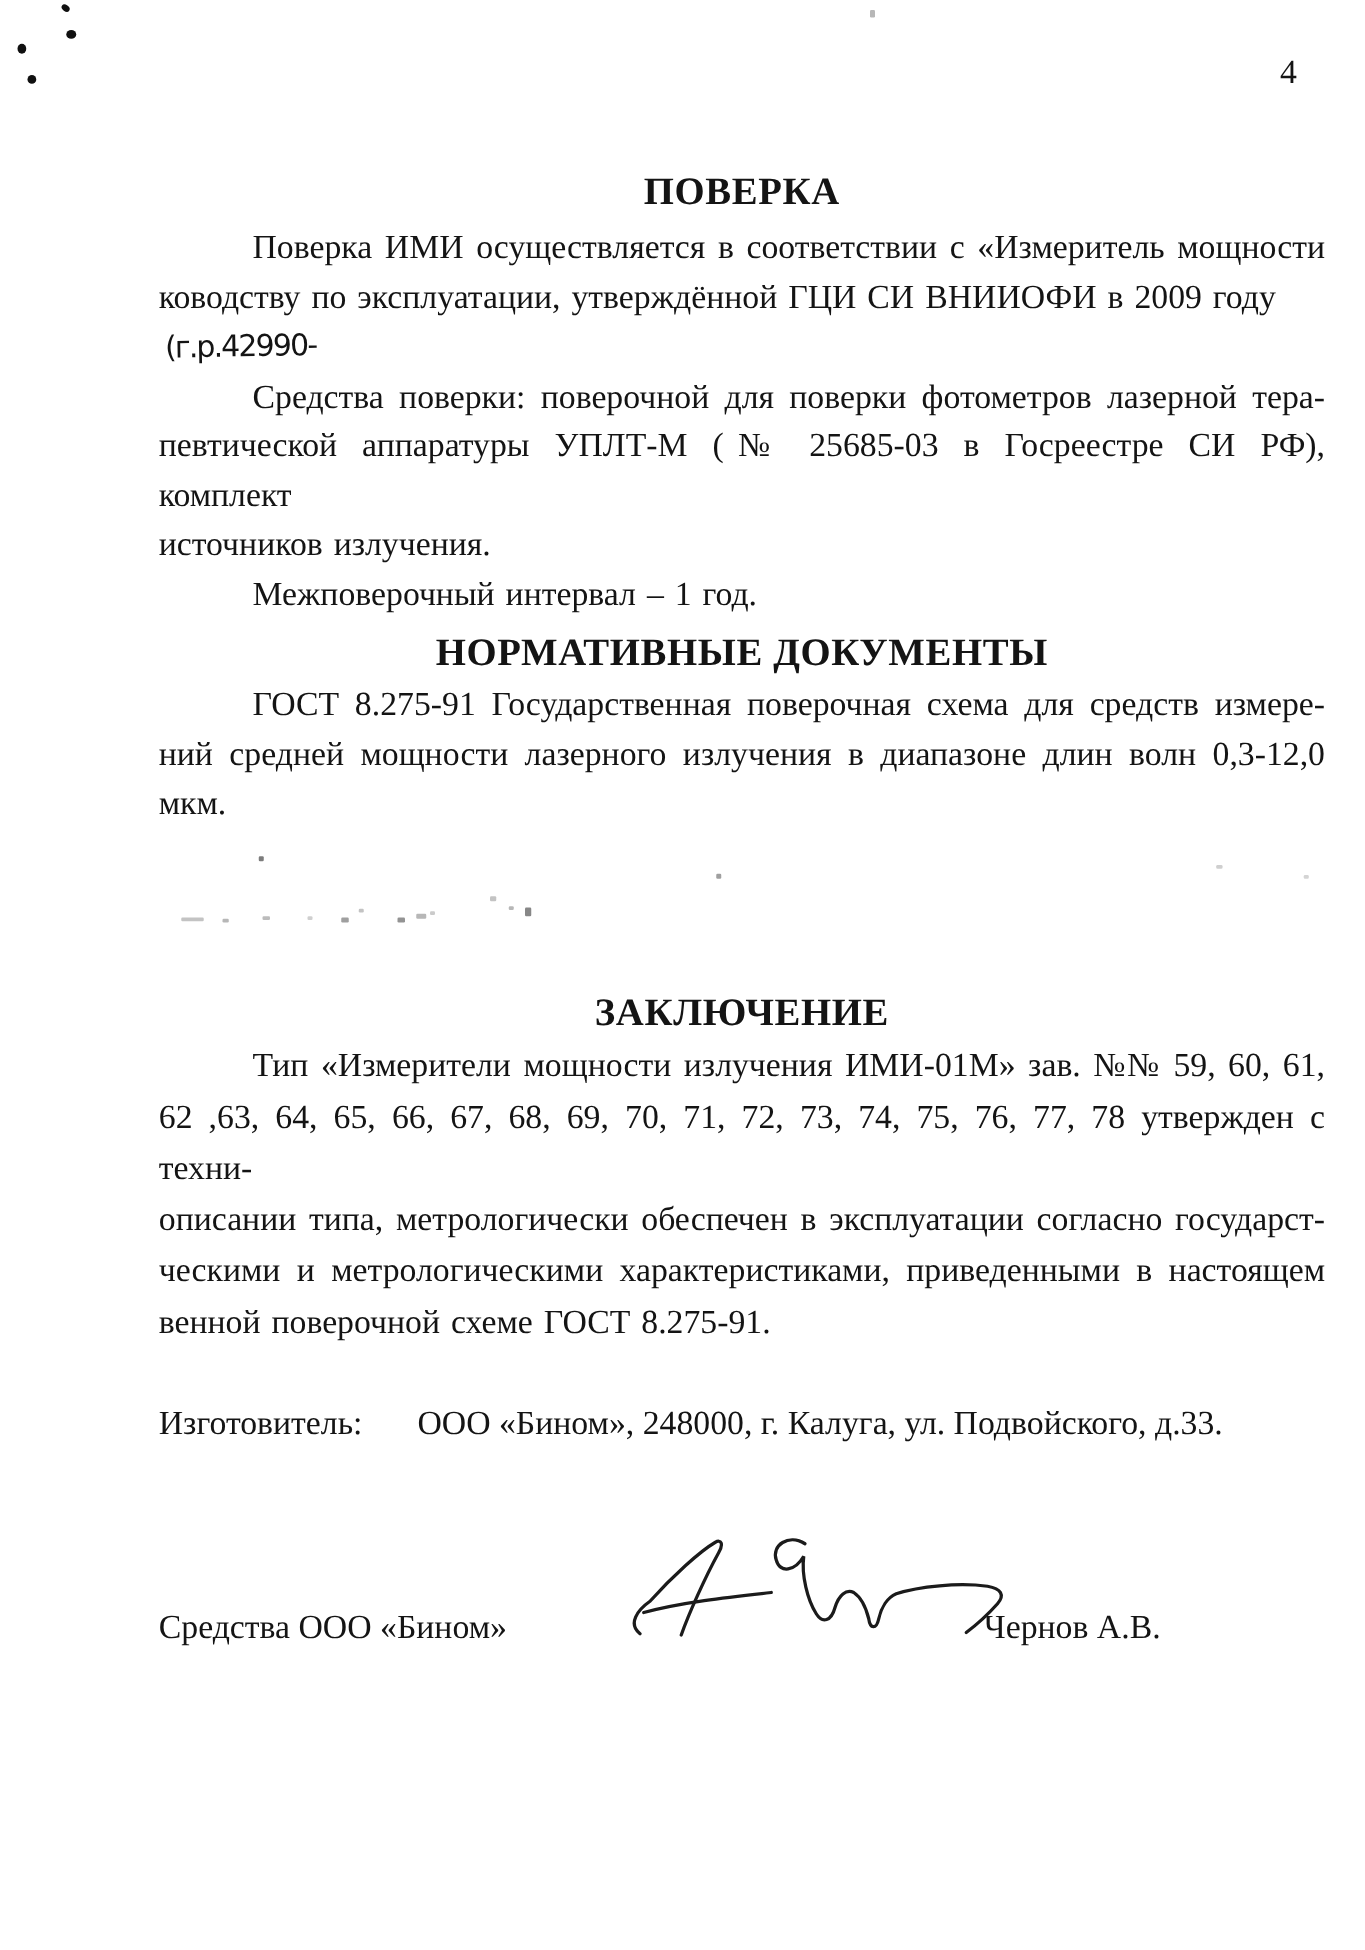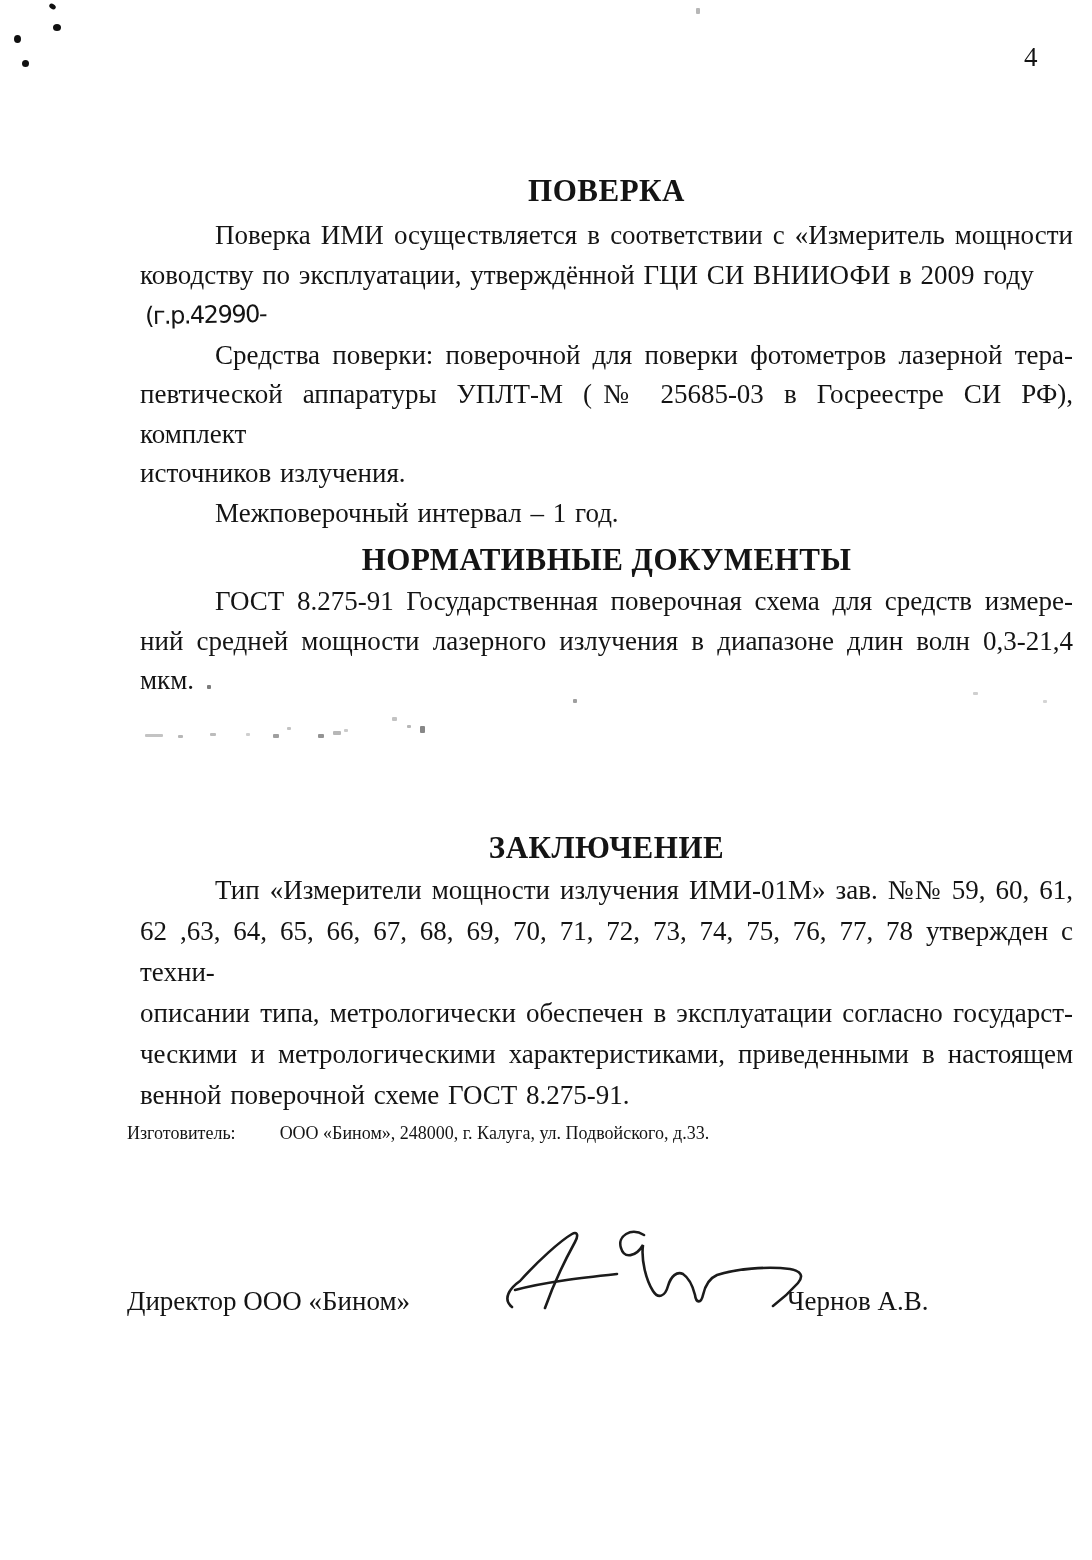--- a/index.html
+++ b/index.html
@@ -5,21 +5,21 @@
   html, body { margin:0; padding:0; background:#ffffff; }
   .page {
     position: relative;
     width: 1092px;
     height: 1560px;
     background: #ffffff;
     overflow: hidden;
     font-family: "Liberation Serif", serif;
     color: #141414;
   }
-  .col { position: absolute; left: 140px; width: 933px; margin-top: 38px; }
+  .col { position: absolute; left: 127px; width: 933px; }
   .heading {
     font-weight: bold;
     font-size: 31px;
     line-height: 34px;
     text-align: center;
     padding-right: 20px;
     letter-spacing: 0.5px;
     white-space: nowrap;
   }
   .bodytext { font-size: 27px; word-spacing: 2px; }
@@ -32,21 +32,21 @@
   .handwriting {
     font-family: "DejaVu Sans", sans-serif;
     font-size: 24px;
     letter-spacing: -1.5px;
     word-spacing: 0;
     margin-left: 5px;
     white-space: nowrap;
     display: inline-block;
     transform: rotate(-1deg);
   }
-  .mfr-row { position: absolute; left: 127px; top: 1123px; font-size: 18px; white-space: nowrap; }
+  .mfr-row { position: absolute; left: 127px; top: 1123px; font-size: 27px; white-space: nowrap; }
   .mfr-row .gap { margin-left: 44px; }
   .sig-row { position: absolute; left: 127px; top: 1286px; width: 933px; font-size: 27px; }
   .sig-name { position: absolute; left: 660px; top: 0; }
   .signature-svg { position: absolute; left: 505px; top: 1228px; }
   .ink-dot, .speck { position: absolute; background: #101010; border-radius: 50%; }
   .speck { border-radius: 1px; }
 </style>
 </head>
 <body>
 
@@ -67,21 +67,21 @@
     <div class="line just indent">Средства поверки: поверочной для поверки фотометров лазерной тера-</div>
     <div class="line just">певтической аппаратуры УПЛТ-М (№ 25685-03 в Госреестре СИ РФ), комплект</div>
     <div class="line">источников излучения.</div>
     <div class="line indent">Межповерочный интервал – 1 год.</div>
   </div>
 
   <div class="col heading" style="top:505px;">НОРМАТИВНЫЕ ДОКУМЕНТЫ</div>
 
   <div class="col bodytext lh-main" style="top:544px;">
     <div class="line just indent">ГОСТ 8.275-91 Государственная поверочная схема для средств измере-</div>
-    <div class="line just">ний средней мощности лазерного излучения в диапазоне длин волн 0,3-21,4</div>
+    <div class="line just">ний средней мощности лазерного излучения в диапазоне длин волн 0,3-12,0</div>
     <div class="line">мкм.</div>
   </div>
 
   <div class="speck" style="left:145px; top:734px; width:18px; height:3px; opacity:.25;"></div>
   <div class="speck" style="left:178px; top:735px; width:5px; height:3px; opacity:.3;"></div>
   <div class="speck" style="left:210px; top:733px; width:6px; height:3px; opacity:.28;"></div>
   <div class="speck" style="left:246px; top:733px; width:4px; height:3px; opacity:.2;"></div>
   <div class="speck" style="left:273px; top:734px; width:6px; height:4px; opacity:.4;"></div>
   <div class="speck" style="left:287px; top:727px; width:4px; height:3px; opacity:.25;"></div>
   <div class="speck" style="left:318px; top:734px; width:6px; height:4px; opacity:.45;"></div>
@@ -104,21 +104,21 @@
     <div class="line just">описании типа, метрологически обеспечен в эксплуатации согласно государст-</div>
     <div class="line just">ческими и метрологическими характеристиками, приведенными в настоящем</div>
     <div class="line">венной поверочной схеме ГОСТ 8.275-91.</div>
   </div>
 
   <div class="mfr-row">
     <span>Изготовитель:</span><span class="gap">ООО «Бином», 248000, г. Калуга, ул. Подвойского, д.33.</span>
   </div>
 
   <div class="sig-row">
-    <span>Директор ООО «Бином»</span>
+    <span>Средства ООО «Бином»</span>
     <span class="sig-name">Чернов А.В.</span>
   </div>
 
   <svg class="signature-svg" width="300" height="95" viewBox="0 0 300 95">
     <g fill="none" stroke="#1b1b1b" stroke-width="2.6" stroke-linecap="round">
       <path d="M 7,79 C -3,71 5,60 15,53 C 33,33 55,13 67,6 C 72,3 74,7 70,14 C 59,34 46,63 40,80"></path>
       <path d="M 10,62 C 40,54 75,50 112,46"></path>
       <path d="M 139,7 C 126,-1 112,8 116,20 C 119,31 131,29 138,17 C 136,32 141,52 148,63 C 153,71 160,69 163,58 C 166,48 172,43 178,46 C 184,50 188,59 190,67 C 191,75 196,76 198,67 C 200,58 205,50 212,47 C 230,41 262,38 285,41 C 296,43 299,48 293,55 C 285,64 276,72 268,78"></path>
     </g>
   </svg>

